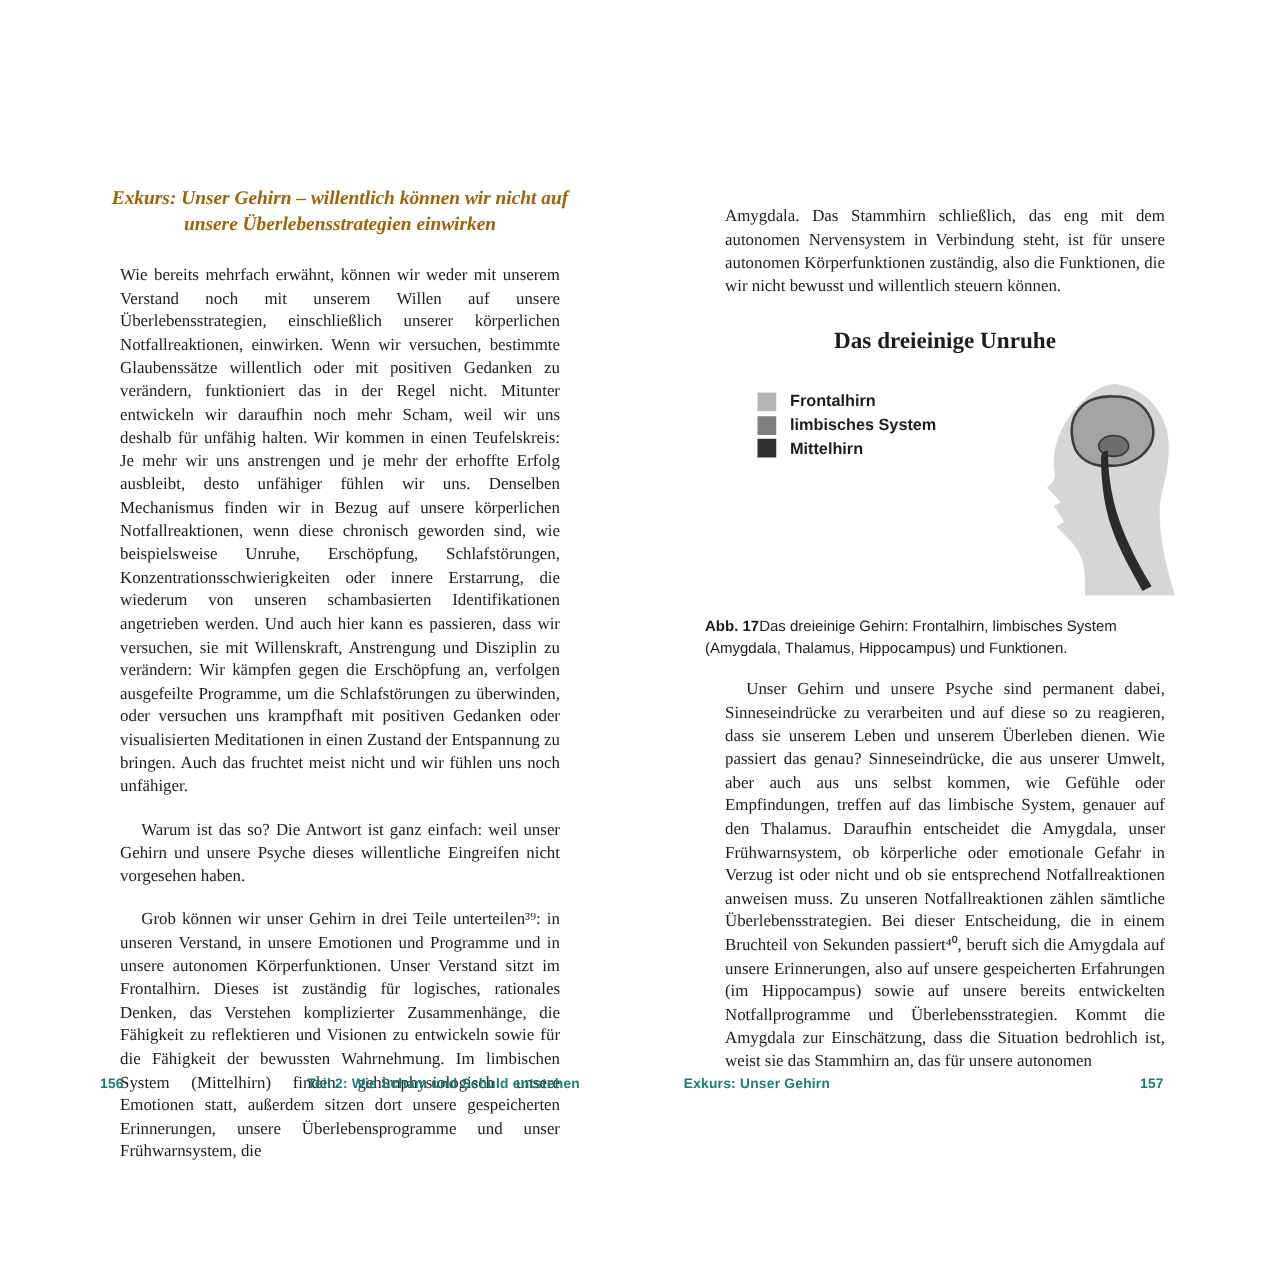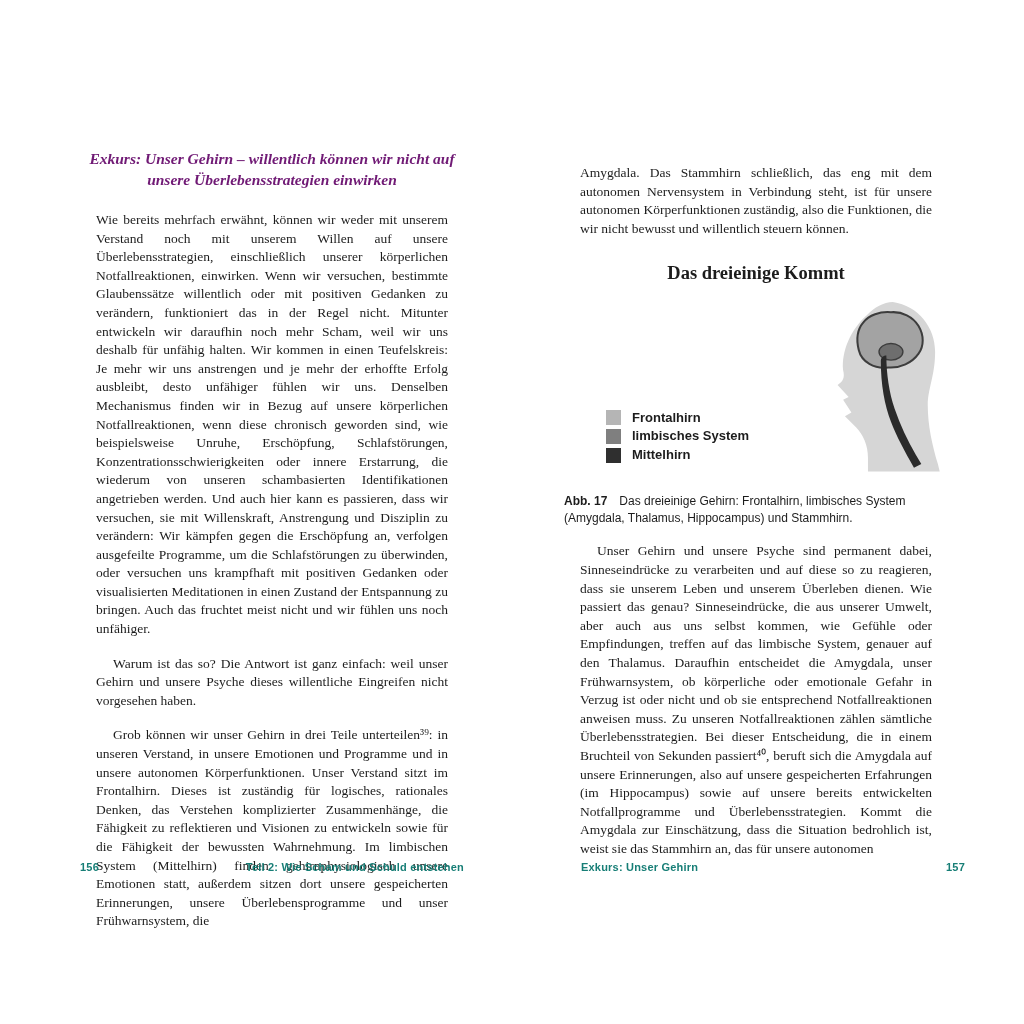--- a/index.html
+++ b/index.html
@@ -39,21 +39,21 @@
   .figure-title {
     font-weight: bold;
     font-size: 18.5px;
     line-height: 22px;
     text-align: center;
     margin: 24px 0 16px 0;
     hyphens: none;
   }
   .figure-body {
     display: flex;
-    align-items: flex-end;
+    align-items: flex-start;
     height: 178px;
   }
   .legend {
     display: flex;
     flex-direction: column;
     justify-content: space-between;
     padding: 12px 0 14px 42px;
     flex: 1 1 auto;
   }
   .legend-item {
@@ -73,54 +73,54 @@
   .diagram-wrap { flex: 0 0 auto; margin-left: auto; }
 
   .figure-caption {
     margin-top: 15px;
     font-family: "Liberation Sans", sans-serif;
     font-size: 12px;
     line-height: 16.5px;
     text-align: left;
     hyphens: none;
   }
-  .caption-label { font-weight: bold; margin-right: 12px; }
+  .caption-label { font-weight: bold; margin-right: 0; }
 
   .after-figure { margin-top: 20px; }
 
   .footer {
     position: absolute;
     top: 861px;
     width: 384px;
     display: flex;
     justify-content: space-between;
     align-items: baseline;
     font-family: "Liberation Sans", sans-serif;
     font-size: 11px;
     font-weight: bold;
     letter-spacing: 0.2px;
   }
   #footer-left  { left: 80px; }
-  #footer-right { left: 581px; }
+  #footer-right { left: 547px; }
 </style>
 </head>
 <body>
 
 <div id="left-col" class="column">
-  <h1 class="exkurs-heading" style="color: #701a75;">Exkurs: Unser Gehirn – willentlich können wir nicht auf unsere Überlebensstrategien einwirken</h1>
+  <h1 class="exkurs-heading" style="color: #a16207;">Exkurs: Unser Gehirn – willentlich können wir nicht auf unsere Überlebensstrategien einwirken</h1>
   <p class="body-par">Wie bereits mehrfach erwähnt, können wir weder mit unserem Verstand noch mit unserem Willen auf unsere Überlebensstrategien, einschließlich unserer körperlichen Notfallreaktionen, einwirken. Wenn wir versuchen, bestimmte Glaubenssätze willentlich oder mit positiven Gedanken zu verändern, funktioniert das in der Regel nicht. Mitunter entwickeln wir daraufhin noch mehr Scham, weil wir uns deshalb für unfähig halten. Wir kommen in einen Teufelskreis: Je mehr wir uns anstrengen und je mehr der erhoffte Erfolg ausbleibt, desto unfähiger fühlen wir uns. Denselben Mechanismus finden wir in Bezug auf unsere körperlichen Notfallreaktionen, wenn diese chronisch geworden sind, wie beispielsweise Unruhe, Erschöpfung, Schlafstörungen, Konzentrationsschwierigkeiten oder innere Erstarrung, die wiederum von unseren schambasierten Identifikationen angetrieben werden. Und auch hier kann es passieren, dass wir versuchen, sie mit Willenskraft, Anstrengung und Disziplin zu verändern: Wir kämpfen gegen die Erschöpfung an, verfolgen ausgefeilte Programme, um die Schlafstörungen zu überwinden, oder versuchen uns krampfhaft mit positiven Gedanken oder visualisierten Meditationen in einen Zustand der Entspannung zu bringen. Auch das fruchtet meist nicht und wir fühlen uns noch unfähiger.</p>
   <p class="body-par indent">Warum ist das so? Die Antwort ist ganz einfach: weil unser Gehirn und unsere Psyche dieses willentliche Eingreifen nicht vorgesehen haben.</p>
   <p class="body-par indent">Grob können wir unser Gehirn in drei Teile unterteilen³⁹: in unseren Verstand, in unsere Emotionen und Programme und in unsere autonomen Körperfunktionen. Unser Verstand sitzt im Frontalhirn. Dieses ist zuständig für logisches, rationales Denken, das Verstehen komplizierter Zusammenhänge, die Fähigkeit zu reflektieren und Visionen zu entwickeln sowie für die Fähigkeit der bewussten Wahrnehmung. Im limbischen System (Mittelhirn) finden gehirnphysiologisch unsere Emotionen statt, außerdem sitzen dort unsere gespeicherten Erinnerungen, unsere Überlebensprogramme und unser Frühwarnsystem, die</p>
 </div>
 
 <div id="right-col" class="column">
   <p class="body-par">Amygdala. Das Stammhirn schließlich, das eng mit dem autonomen Nervensystem in Verbindung steht, ist für unsere autonomen Körperfunktionen zuständig, also die Funktionen, die wir nicht bewusst und willentlich steuern können.</p>
 
   <div class="figure-block">
-    <div class="figure-title">Das dreieinige Kommt</div>
+    <div class="figure-title">Das dreieinige Unruhe</div>
 
     <div class="figure-body">
       <div class="legend">
         <div class="legend-item">
           <span class="legend-swatch" style="background-color: rgb(181, 181, 181);"></span>
           <span>Frontalhirn</span>
         </div>
         <div class="legend-item">
           <span class="legend-swatch" style="background-color: rgb(127, 127, 127);"></span>
           <span>limbisches System</span>
@@ -167,21 +167,21 @@
                    L 121 182
                    L 113 186
                    C 103 168 94 152 88 136
                    C 81 118 77 96 77 70
                    C 77 66 80 64 83 64 Z"></path>
         </svg>
       </div>
     </div>
 
     <div class="figure-caption">
-      <span class="caption-label">Abb. 17</span><span>Das dreieinige Gehirn: Frontalhirn, limbisches System (Amygdala, Thalamus, Hippocampus) und Stammhirn.</span>
+      <span class="caption-label">Abb. 17</span><span>Das dreieinige Gehirn: Frontalhirn, limbisches System (Amygdala, Thalamus, Hippocampus) und Funktionen.</span>
     </div>
   </div>
 
   <p class="body-par indent after-figure">Unser Gehirn und unsere Psyche sind permanent dabei, Sinneseindrücke zu verarbeiten und auf diese so zu reagieren, dass sie unserem Leben und unserem Überleben dienen. Wie passiert das genau? Sinneseindrücke, die aus unserer Umwelt, aber auch aus uns selbst kommen, wie Gefühle oder Empfindungen, treffen auf das limbische System, genauer auf den Thalamus. Daraufhin entscheidet die Amygdala, unser Frühwarnsystem, ob körperliche oder emotionale Gefahr in Verzug ist oder nicht und ob sie entsprechend Notfallreaktionen anweisen muss. Zu unseren Notfallreaktionen zählen sämtliche Überlebensstrategien. Bei dieser Entscheidung, die in einem Bruchteil von Sekunden passiert⁴⁰, beruft sich die Amygdala auf unsere Erinnerungen, also auf unsere gespeicherten Erfahrungen (im Hippocampus) sowie auf unsere bereits entwickelten Notfallprogramme und Überlebensstrategien. Kommt die Amygdala zur Einschätzung, dass die Situation bedrohlich ist, weist sie das Stammhirn an, das für unsere autonomen</p>
 </div>
 
 <div id="footer-left" class="footer">
   <span style="color: rgb(23, 126, 118);">156</span>
   <span style="color: rgb(23, 126, 118);">Teil 2: Wie Scham und Schuld entstehen</span>
 </div>

